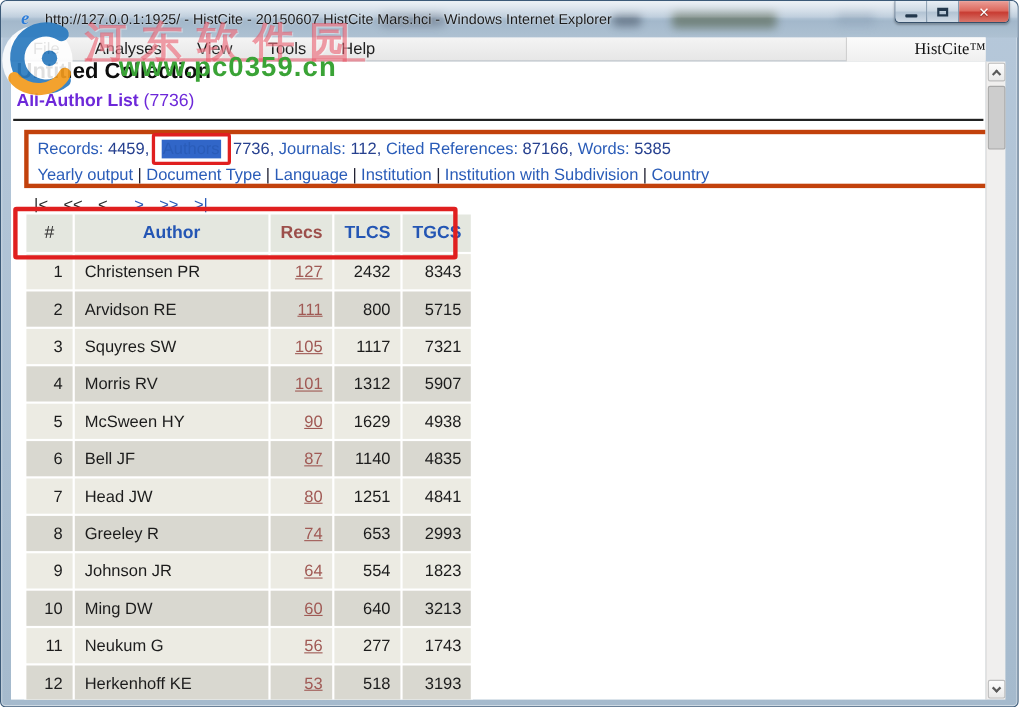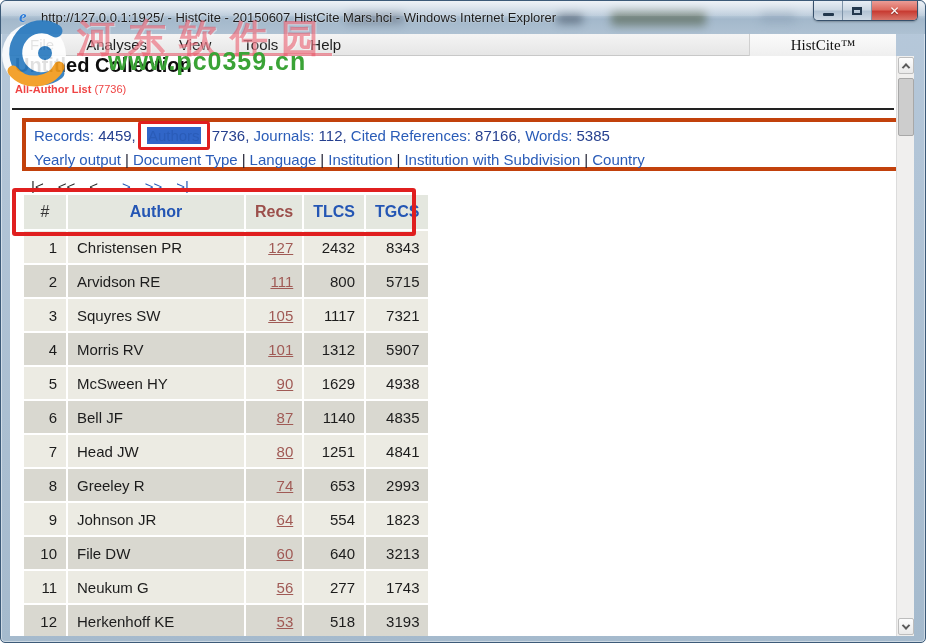--- a/index.html
+++ b/index.html
@@ -37,30 +37,30 @@
   .glyph-min { width:11px; height:3px; background:#23384d; margin-top:7px; border-radius:1px; }
   .glyph-max { width:10px; height:8px; border:2px solid #23384d; border-top-width:3px; }
   .glyph-close { color:#fff; font:bold 12px/12px "DejaVu Sans",sans-serif; text-shadow:0 1px 1px rgba(0,0,0,.4); }
 
   
   .menubar { position:absolute; left:9px; top:33px; width:886px; height:22px;
              background:linear-gradient(180deg,#f4f4f4,#e6e6e6); border-bottom:1px solid #c8c8c8;
              display:flex; align-items:center; font-size:15px; color:#1e1e1e; }
   .menu-item { padding:1px 10px; margin-right:12px; cursor:default; }
   .menu-item:first-child { margin-left:10px; }
-  .brand { position:absolute; right:0; top:0; width:147px; height:22px;
+  .brand { position:absolute; right:0; top:0; width:127px; height:22px;
            background:linear-gradient(180deg,#fbfbfb,#efefef); border-left:1px solid #d0d0d0;
-           font:15px/22px "Liberation Serif","DejaVu Serif",serif; color:#111; text-align:center; }
+           font:15px/22px "Liberation Serif","DejaVu Serif",serif; color:#111; text-align:right; }
 
   
   .content { position:absolute; left:9px; top:55px; width:886px; height:580px;
              background:#fff; overflow:hidden; }
 
   .page-title { position:absolute; left:5px; top:-2px; font-size:20px; font-weight:bold; color:#0d0d0d; }
-  .page-subtitle { position:absolute; left:5px; top:27px; font-size:11px; color:#ef4444; }
+  .page-subtitle { position:absolute; left:5px; top:27px; font-size:16px; color:#6d28d9; }
   .page-subtitle b { font-weight:bold; }
   .totals { position:absolute; right:9px; top:1px; text-align:right; font-size:15.5px;
             color:#111; line-height:21px; }
   .separator { position:absolute; left:2px; top:52px; width:882px; border-top:2px solid #222; }
 
   .stats-box { position:absolute; left:12px; top:62px; width:916px; height:53px;
                border:4px solid #c2410c; font-size:15px; line-height:22px; padding:3px 8px; }
   .stats-line1 { white-space:nowrap; color:#26408f; }
   .stats-line2 { white-space:nowrap; margin-top:2px; }
   a.slink { color:#2a5cb8; text-decoration:none; cursor:pointer; }
@@ -233,21 +233,21 @@
           </tr>
           <tr class="odd">
             <td class="c0">9</td>
             <td class="c1">Johnson JR</td>
             <td class="c2">64</td>
             <td class="c3">554</td>
             <td class="c4">1823</td>
           </tr>
           <tr class="even">
             <td class="c0">10</td>
-            <td class="c1">File DW</td>
+            <td class="c1">Ming DW</td>
             <td class="c2">60</td>
             <td class="c3">640</td>
             <td class="c4">3213</td>
           </tr>
           <tr class="odd">
             <td class="c0">11</td>
             <td class="c1">Neukum G</td>
             <td class="c2">56</td>
             <td class="c3">277</td>
             <td class="c4">1743</td>

